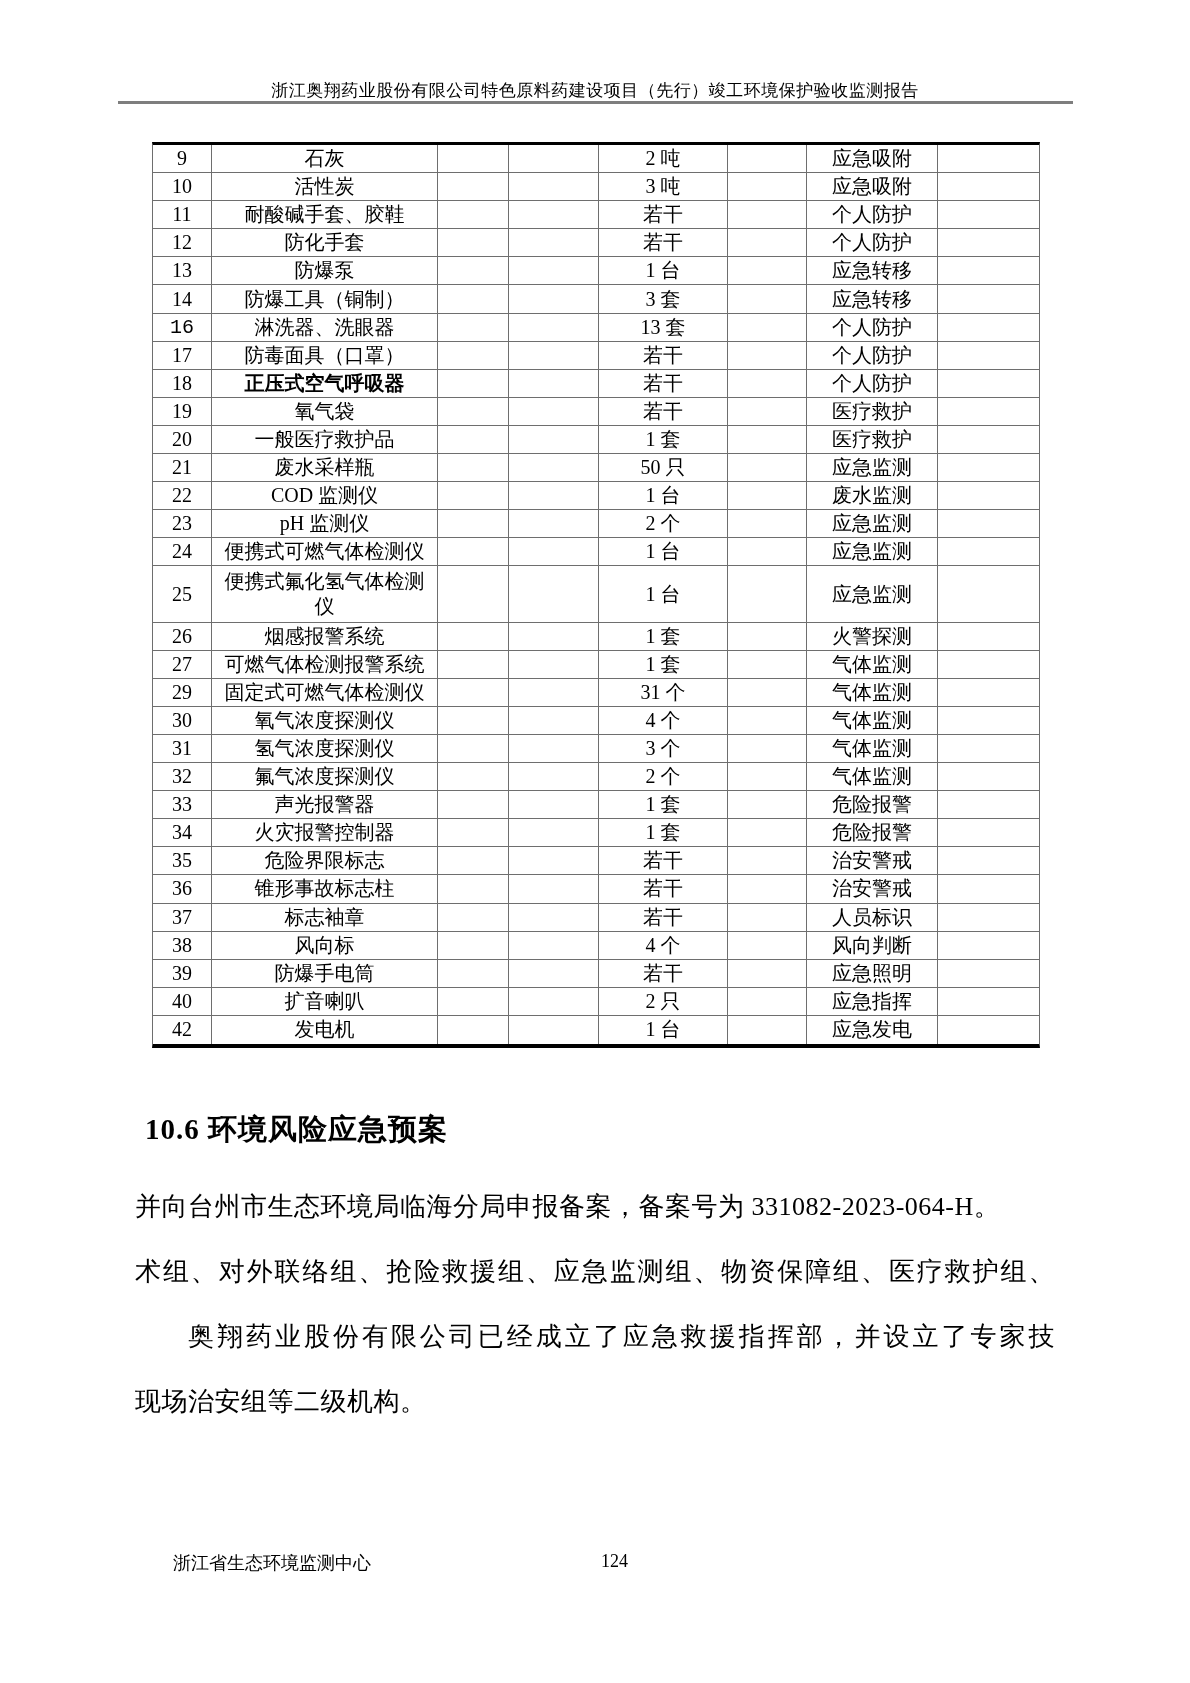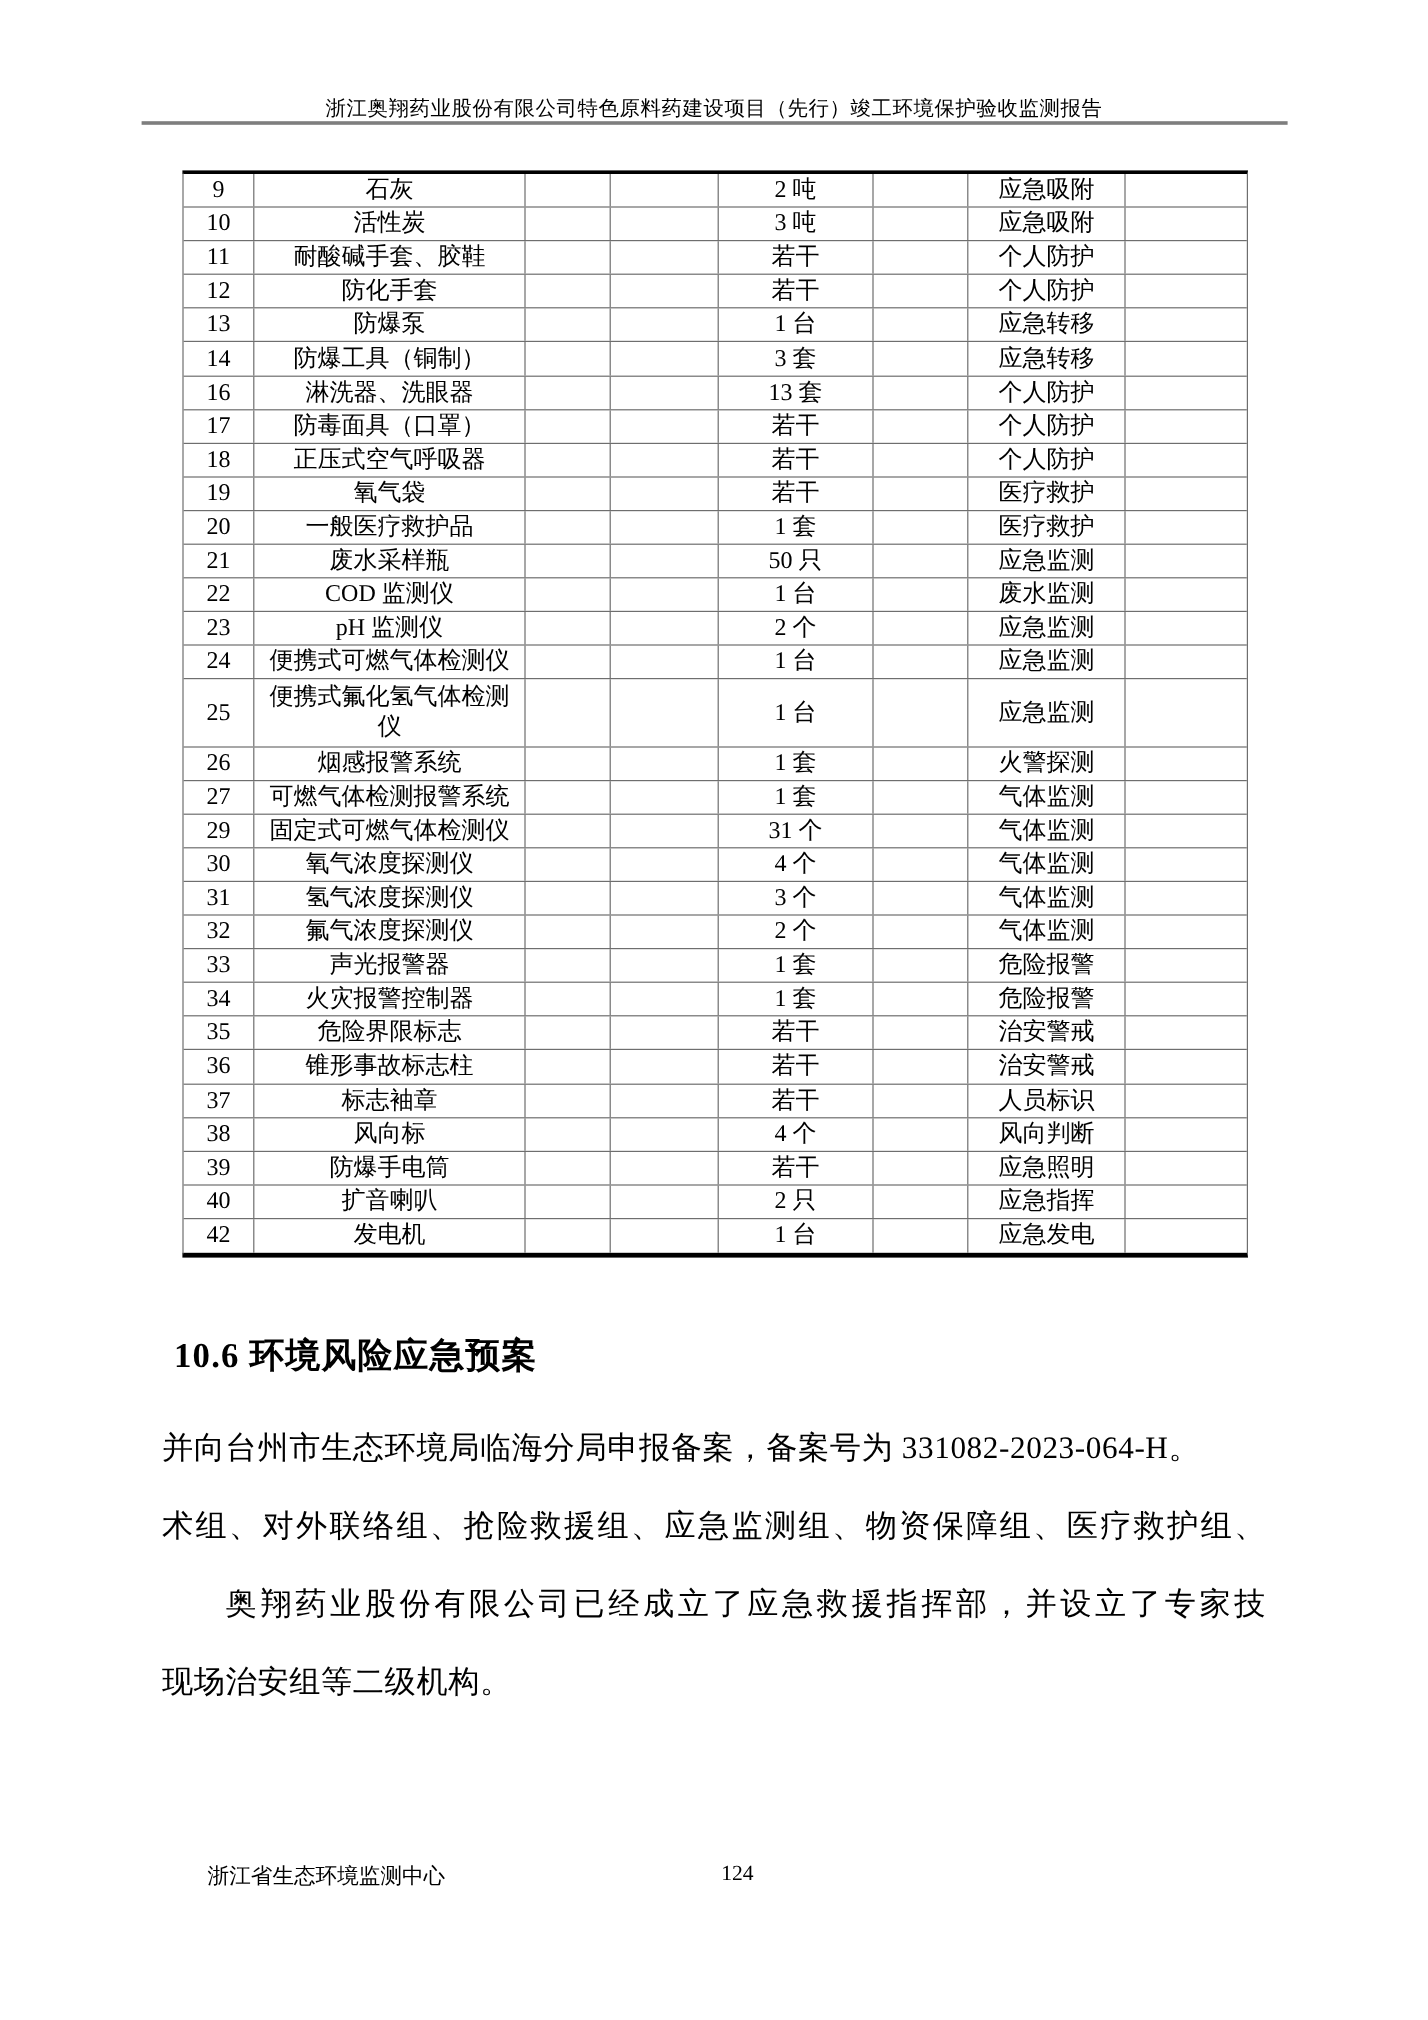--- a/index.html
+++ b/index.html
@@ -118,42 +118,42 @@
       <div class="tcell" style="flex-basis: 59px;">14</div>
       <div class="tcell name" style="flex-basis: 226px;">防爆工具（铜制）</div>
       <div class="tcell" style="flex-basis: 71px;"></div>
       <div class="tcell" style="flex-basis: 90px;"></div>
       <div class="tcell" style="flex-basis: 129px;">3 套</div>
       <div class="tcell" style="flex-basis: 79px;"></div>
       <div class="tcell" style="flex-basis: 131px;">应急转移</div>
       <div class="tcell" style="flex-basis: 101px;"></div>
     </div>
     <div class="trow">
-      <div class="tcell" style="flex-basis: 59px;">16</div>
+      <div class="tcell" style="flex-basis: 59px; font-family: Liberation Mono, monospace;">16</div>
       <div class="tcell name" style="flex-basis: 226px;">淋洗器、洗眼器</div>
       <div class="tcell" style="flex-basis: 71px;"></div>
       <div class="tcell" style="flex-basis: 90px;"></div>
       <div class="tcell" style="flex-basis: 129px;">13 套</div>
       <div class="tcell" style="flex-basis: 79px;"></div>
       <div class="tcell" style="flex-basis: 131px;">个人防护</div>
       <div class="tcell" style="flex-basis: 101px;"></div>
     </div>
     <div class="trow">
       <div class="tcell" style="flex-basis: 59px;">17</div>
       <div class="tcell name" style="flex-basis: 226px;">防毒面具（口罩）</div>
       <div class="tcell" style="flex-basis: 71px;"></div>
       <div class="tcell" style="flex-basis: 90px;"></div>
       <div class="tcell" style="flex-basis: 129px;">若干</div>
       <div class="tcell" style="flex-basis: 79px;"></div>
       <div class="tcell" style="flex-basis: 131px;">个人防护</div>
       <div class="tcell" style="flex-basis: 101px;"></div>
     </div>
     <div class="trow">
       <div class="tcell" style="flex-basis: 59px;">18</div>
-      <div class="tcell name" style="flex-basis: 226px;">正压式空气呼吸器</div>
+      <div class="tcell name" style="flex-basis: 226px; font-weight: bold;">正压式空气呼吸器</div>
       <div class="tcell" style="flex-basis: 71px;"></div>
       <div class="tcell" style="flex-basis: 90px;"></div>
       <div class="tcell" style="flex-basis: 129px;">若干</div>
       <div class="tcell" style="flex-basis: 79px;"></div>
       <div class="tcell" style="flex-basis: 131px;">个人防护</div>
       <div class="tcell" style="flex-basis: 101px;"></div>
     </div>
     <div class="trow">
       <div class="tcell" style="flex-basis: 59px;">19</div>
       <div class="tcell name" style="flex-basis: 226px;">氧气袋</div>

